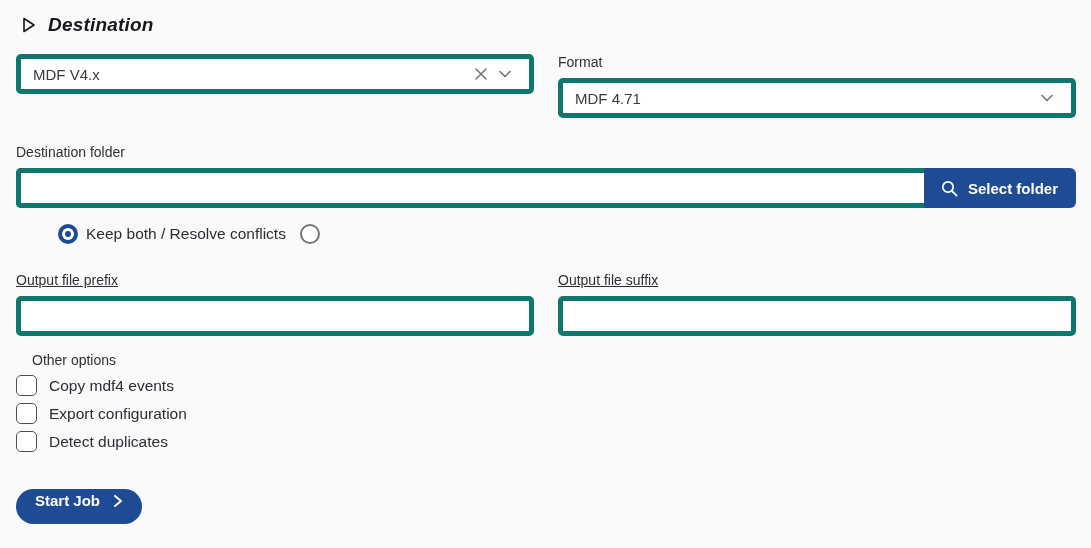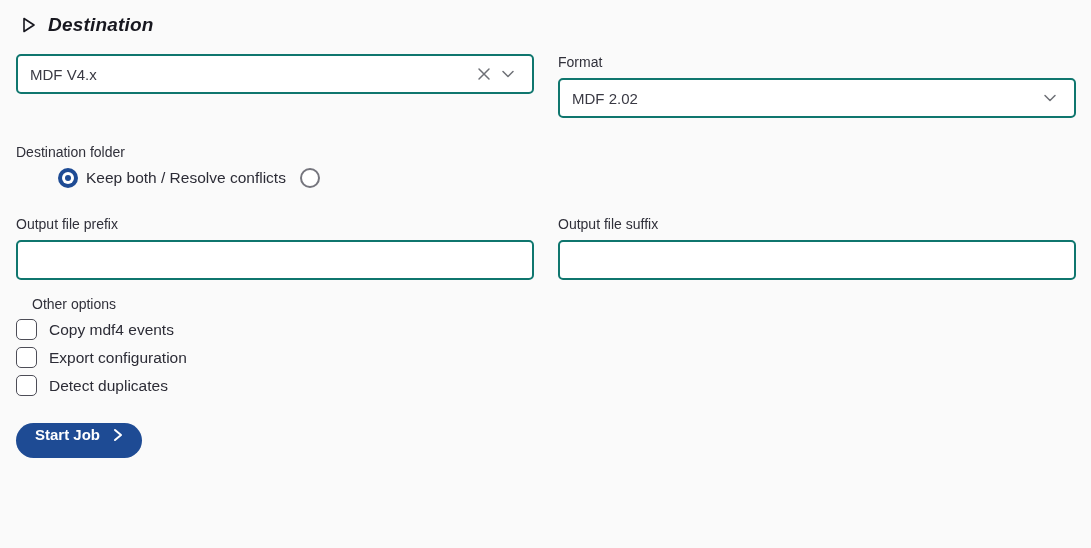--- a/index.html
+++ b/index.html
@@ -24,32 +24,32 @@
   }
 
   
   .row2 { display: flex; gap: 24px; }
   .col { flex: 1; min-width: 0; }
   .field-label {
     font-size: 14px; color: #30303a; margin-bottom: 8px; display: block;
   }
   .input-box {
     height: 40px; background: #ffffff;
-    border: 2px solid #0f766e; border-radius: 5px;
+    border: 5px solid #0f766e; border-radius: 5px;
     display: flex; align-items: center;
     padding: 0 12px;
     font-size: 15px; color: #3a3a44;
   }
   .input-box .value { flex: 1; white-space: nowrap; overflow: hidden; }
   .icon-btn {
     width: 24px; height: 24px; display: flex; align-items: center; justify-content: center;
     cursor: pointer; flex: none;
   }
   .mb-26 { margin-bottom: 26px; }
-  .mb-20 { margin-bottom: 4px; }
+  .mb-20 { margin-bottom: 4px; text-decoration: underline; }
 
   
   .dest-row { display: flex; margin-bottom: 16px; }
   .dest-input {
     flex: 1; border-radius: 5px 0 0 5px; border-right: none;
   }
   .select-folder-btn {
     flex: none; height: 40px;
     background: #1e4b94; color: #ffffff;
     border: none; border-radius: 0 6px 6px 0;
@@ -85,21 +85,21 @@
   .group-label { font-size: 14px; color: #30303a; margin-bottom: 7px; display: block; margin-left: 16px; }
   .check-row { display: flex; align-items: center; gap: 12px; margin-bottom: 7px; cursor: pointer; }
   .checkbox {
     width: 21px; height: 21px; background: #ffffff;
     border: 1.5px solid #4d4d57; border-radius: 5px; flex: none;
   }
   .check-label { font-size: 15.5px; color: #2c2c36; }
 
   
   .start-btn {
-    margin-top: 20px;
+    margin-top: 30px;
     height: 35px; border: none; border-radius: 18px;
     background: #1e4b94; color: #ffffff;
     font-size: 15px; font-weight: 700; font-family: inherit;
     display: inline-flex; align-items: center; gap: 11px;
     padding: 0 17px 12px 19px; cursor: pointer;
   }
 </style>
 </head>
 <body>
 
@@ -128,33 +128,45 @@
         <span class="icon-btn">
           <svg width="16" height="16" viewBox="0 0 16 16">
             <path d="M3 5.5 L8 10.5 L13 5.5" fill="none" stroke="#6e7076" stroke-width="1.5" stroke-linecap="round" stroke-linejoin="round"></path>
           </svg>
         </span>
       </div>
     </div>
     <div class="col">
       <label class="field-label">Format</label>
       <div class="input-box">
-        <span class="value">MDF 2.02</span>
+        <span class="value">MDF 4.71</span>
         <span class="icon-btn">
           <svg width="16" height="16" viewBox="0 0 16 16">
             <path d="M3 5.5 L8 10.5 L13 5.5" fill="none" stroke="#6e7076" stroke-width="1.5" stroke-linecap="round" stroke-linejoin="round"></path>
           </svg>
         </span>
       </div>
     </div>
   </div>
 
   
   <div>
     <label class="field-label">Destination folder</label>
+    <div class="dest-row">
+      <input class="input-box dest-input" type="text" value="" style="">
+      <button class="select-folder-btn">
+        <span style="display:flex;">
+          <svg width="19" height="19" viewBox="0 0 19 19">
+            <circle cx="8" cy="8" r="5.2" fill="none" stroke="#ffffff" stroke-width="1.8"></circle>
+            <path d="M12 12 L16.5 16.5" stroke="#ffffff" stroke-width="1.8" stroke-linecap="round"></path>
+          </svg>
+        </span>
+        <span>Select folder</span>
+      </button>
+    </div>
   </div>
 
   
   <div class="radio-row">
     <div class="radio-opt">
       <span class="radio-outer checked"></span>
       <span class="radio-label">Keep both / Resolve conflicts</span>
     </div>
     <div class="radio-opt">
       <span class="radio-outer unchecked"></span>

